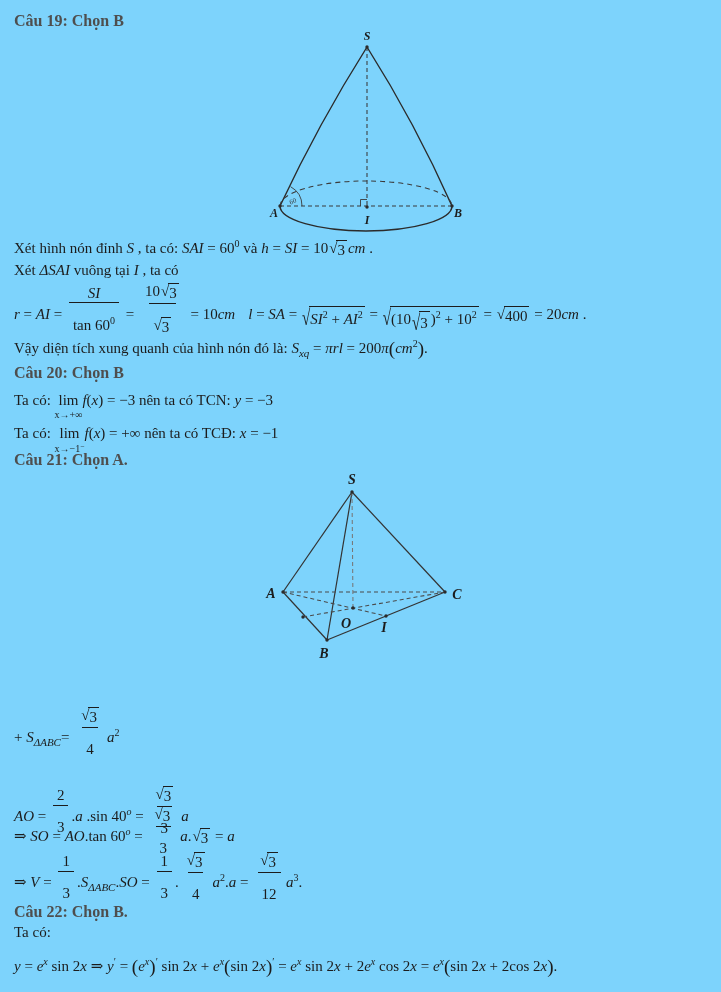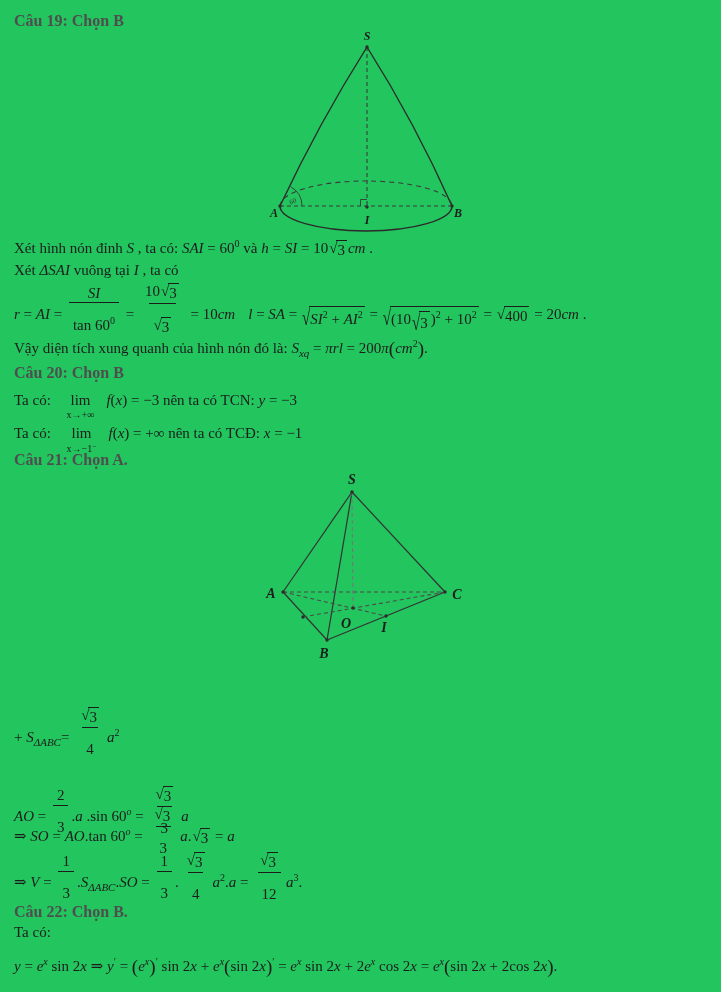--- a/index.html
+++ b/index.html
@@ -1,18 +1,18 @@
 <!DOCTYPE html>
 <html><head>
 <meta charset="utf-8">
 <style>
   * { margin:0; padding:0; box-sizing:border-box; }
   html,body { background:#ffffff; }
   #page {
-    position:relative; width:721px; height:992px; background:#22c55e;
+    position:relative; width:721px; height:992px; background:#7dd3fc;
     font-family:"Liberation Serif","DejaVu Serif",serif; color:#1c1c1c;
     overflow:hidden;
   }
   .line { position:absolute; white-space:nowrap; font-size:15px; }
   .hdr  { font-weight:bold; color:#4e4e4e; font-size:16px; }
   .it   { font-style:italic; }
   .sp   { font-size:10px; vertical-align:6px; }
   .sb   { font-size:11px; vertical-align:-4px; }
   .bp   { font-size:19px; vertical-align:-2px; }
   .gap  { margin-left:13px; }
@@ -22,21 +22,21 @@
   .frac .num { display:block; padding:0 4px; line-height:1.15; }
   .frac .den { display:block; border-top:1.2px solid #1c1c1c; padding:12px 4px; line-height:1.2; }
 
   .sqrt { display:inline-flex; align-items:flex-start; margin:0 1px; }
   .sqrt .rs::before { content:"√"; }
   .sqrt .rs { line-height:1.15; margin-right:-1px; display:inline-block; }
   .sqrt .rb { border-top:1.2px solid #1c1c1c; padding:0 2px 0 1px; line-height:1.25; }
   .sqrt.tall .rs { transform:scaleY(1.45); transform-origin:top center; }
   .sqrt.tall .rb { padding-top:2px; }
 
-  .lim { display:inline-flex; flex-direction:column; align-items:center; margin:0 12px; }
+  .lim { display:inline-flex; flex-direction:column; align-items:center; margin:0 0; }
   .lim .lw { line-height:1; }
   .lim .ls { font-size:10px; line-height:1; margin-top:2px; }
   .lim .lss { font-size:7.5px; vertical-align:3px; }
 
   svg text { font-family:"Liberation Serif","DejaVu Serif",serif; font-style:italic;
              font-weight:bold; fill:#1c1c1c; }
   svg text.small { font-size:7px; font-weight:normal; font-style:normal; fill:#333; }
   .fig { position:absolute; }
 </style>
 </head>
@@ -146,21 +146,21 @@
             <span class="rs"></span>
             <span class="rb">3</span>
           </span></span>
         <span class="den">4</span>
       </span><span class="it">a</span><span class="sp">2</span></div>
 
 
   <div class="line" style="left:14px; top:786px; height:42px; line-height:42px;"><span class="it">AO</span><span> = </span><span class="frac">
         <span class="num">2</span>
         <span class="den">3</span>
-      </span><span>.</span><span class="it">a</span><span> .sin 60</span><span class="sp it">o</span><span> = </span><span class="frac">
+      </span><span>.</span><span class="it">a</span><span> .sin 40</span><span class="sp it">o</span><span> = </span><span class="frac">
         <span class="num"><span class="sqrt">
             <span class="rs"></span>
             <span class="rb">3</span>
           </span></span>
         <span class="den">3</span>
       </span><span class="it">a</span></div>
 
   <div class="line" style="left:14px; top:806px; height:44px; line-height:44px;"><span>⇒ </span><span class="it">SO</span><span> = </span><span class="it">AO</span><span>.tan 60</span><span class="sp it">o</span><span> = </span><span class="frac">
         <span class="num"><span class="sqrt">
             <span class="rs"></span>

